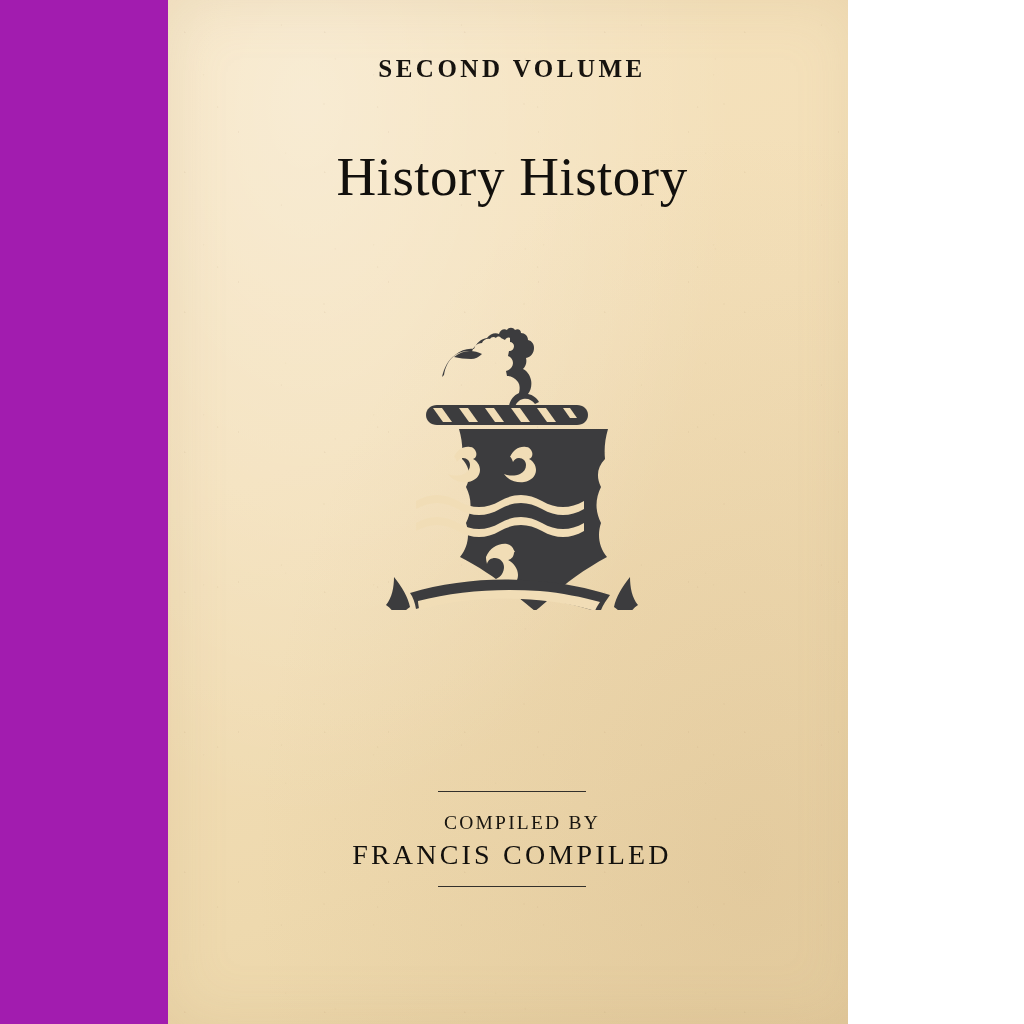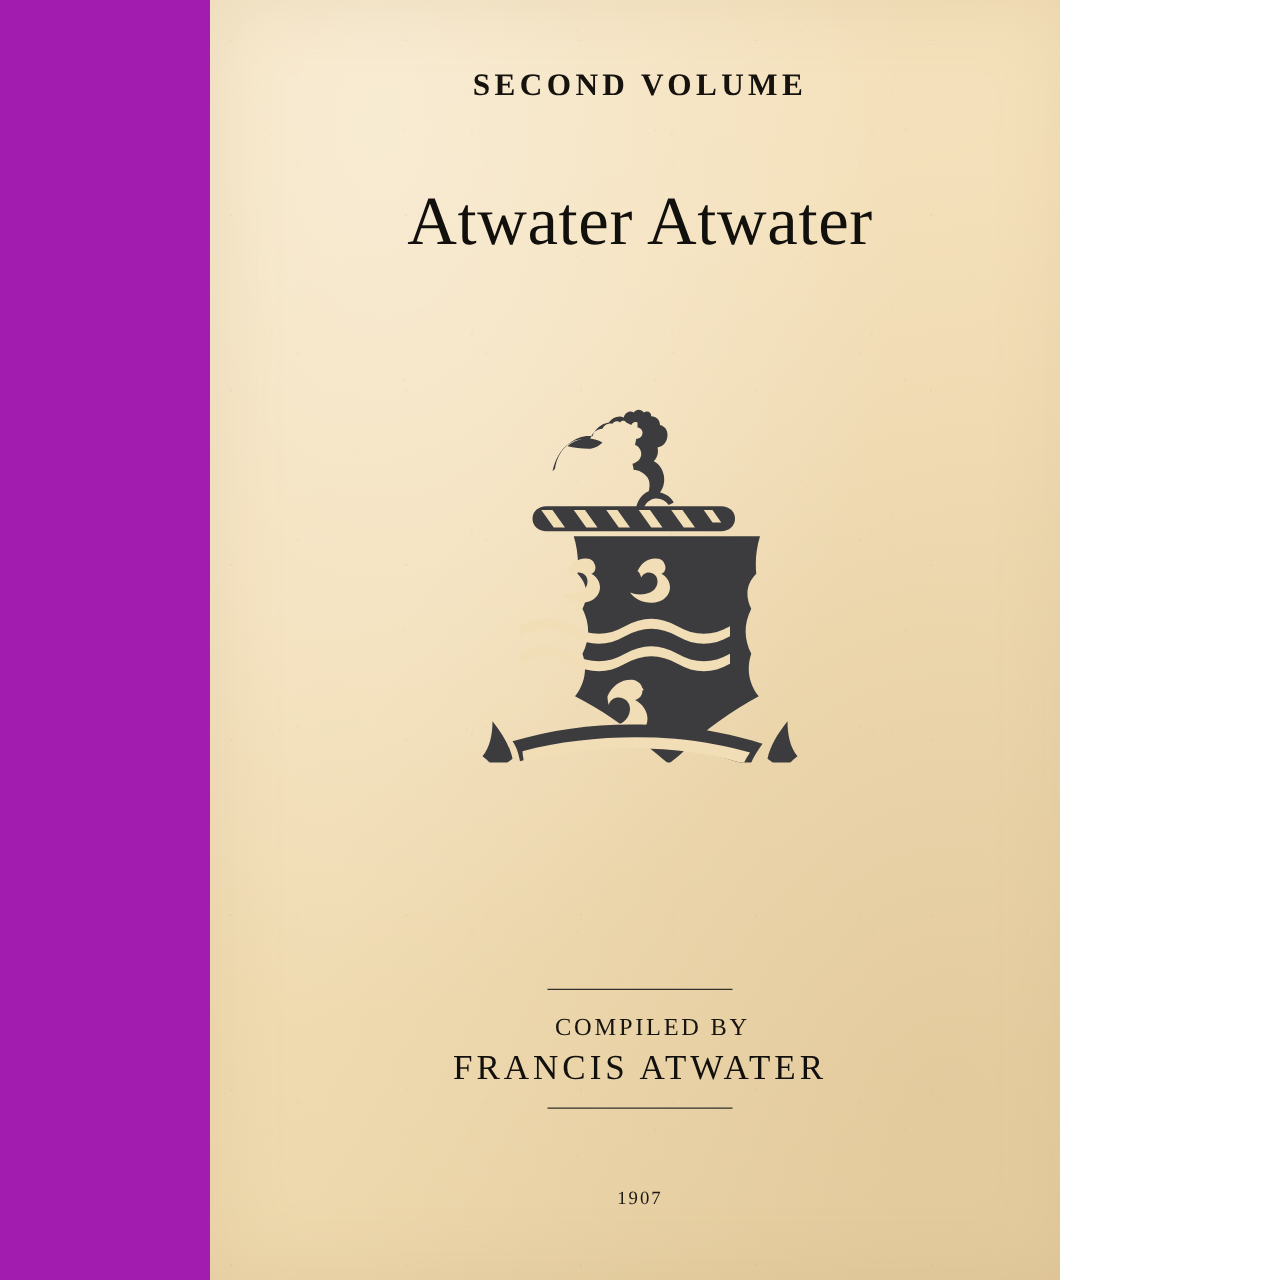--- a/index.html
+++ b/index.html
@@ -129,21 +129,21 @@
 
 <div class="page">
   <div class="sheet">
     <div class="speckle"></div>
 
     <div class="content">
 
       <div class="volume-line">SECOND VOLUME</div>
 
       <div class="title">
-        <div>Atwater Atwater</div>
+        <div>History History</div>
       </div>
 
       <div class="crest">
         <svg width="260" height="305" viewBox="0 0 260 305" xmlns="http://www.w3.org/2000/svg" aria-label="coat of arms">
           <g fill="#3c3c3e">
 
             <path d="M60 72 c2-9 6-17 13-22 c6-5 13-7 19-6 c2-6 7-10 13-11 c3-4 8-6 12-4 c1-4 5-6 8-4 c2-3 6-3 8 0 c3-2 6 0 6 3 c4 0 7 3 7 7 c4 1 6 4 6 8 c0 5-3 9-8 10 c1 4 0 8-3 11 c4 2 7 6 8 11 c1 5 0 10-3 14 c5 1 9 4 11 8 l-4 2 c-3-4-7-6-12-5 c-4 1-7 4-8 8 l-6-1 c1-6 5-11 10-13 c1-4 1-8-1-11 c-3-4-7-6-11-6 l-1-5 c4-1 7-4 7-8 c0-3-2-6-5-7 l1-5 c3 0 5-2 5-5 c0-2-2-4-4-4 l0-4 c-2-1-4 0-5 2 l-4-2 c-1-2-4-2-5 0 c-2-2-5-1-6 1 c-3-1-7 1-8 4 c-5 0-9 4-10 9 c-6-2-13 0-18 4 c-6 5-9 12-10 19z"></path>
             <path d="M72 52 c8-7 19-8 28-3 c-3 3-7 5-11 5 c-6 0-12-1-17-2z"></path>
 
             <path d="M44 110 c0-6 5-10 11-10 h140 c6 0 11 4 11 10 c0 6-5 10-11 10 h-140 c-6 0-11-4-11-10z"></path>
@@ -179,20 +179,19 @@
             <path d="M28 288 c40-12 84-16 128-12 c26 2 50 7 72 14 c-4 6-8 11-10 18 c-24-9-52-14-80-16 c-36-2-72 2-104 12 c-1-6-3-12-6-16z"></path>
           </g>
           <g fill="#f1ddb6">
             <path d="M36 296 c38-10 80-13 122-10 c22 2 42 6 60 11 c-2 3-4 6-5 9 c-22-7-48-11-74-12 c-36-2-72 2-102 11 c0-3-1-6-1-9z"></path>
           </g>
         </svg>
       </div>
 
       <div class="rule rule-top"></div>
       <div class="compiled-by">COMPILED BY</div>
-      <div class="author">FRANCIS ATWATER</div>
+      <div class="author">FRANCIS COMPILED</div>
       <div class="rule rule-bottom"></div>
 
-      <div class="year">1907</div>
 
     </div>
   </div>
 </div>
 
 </body></html>

